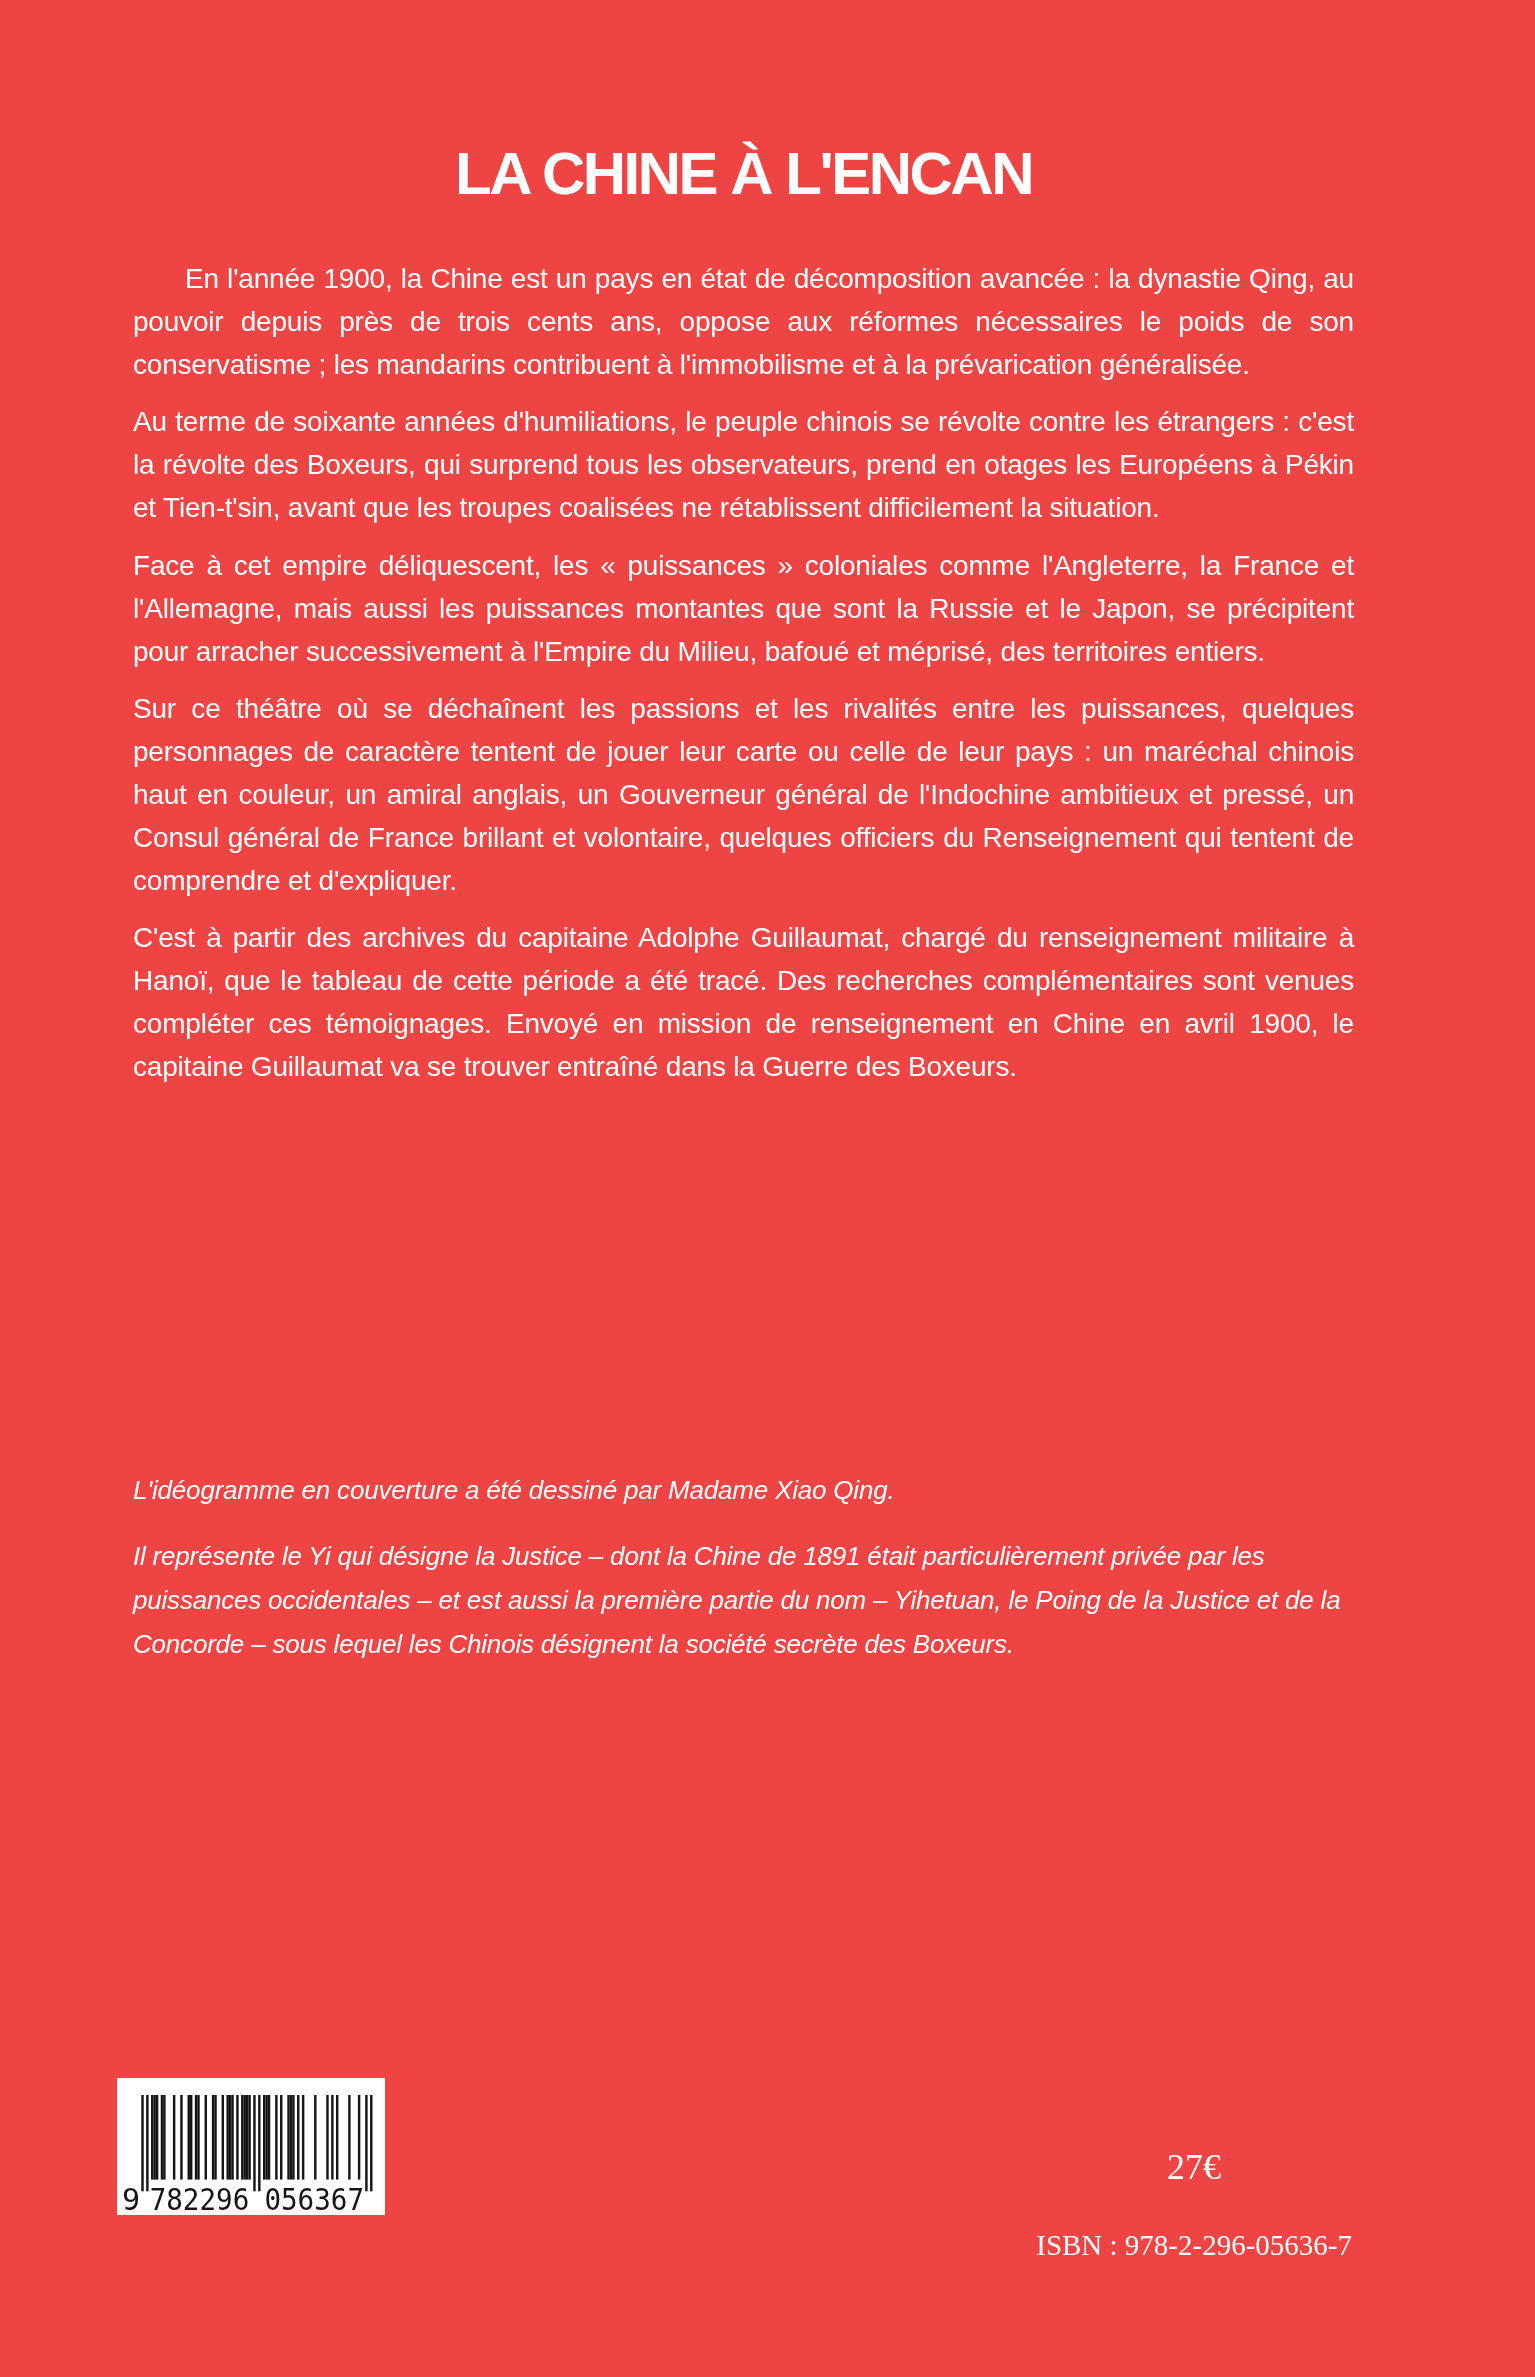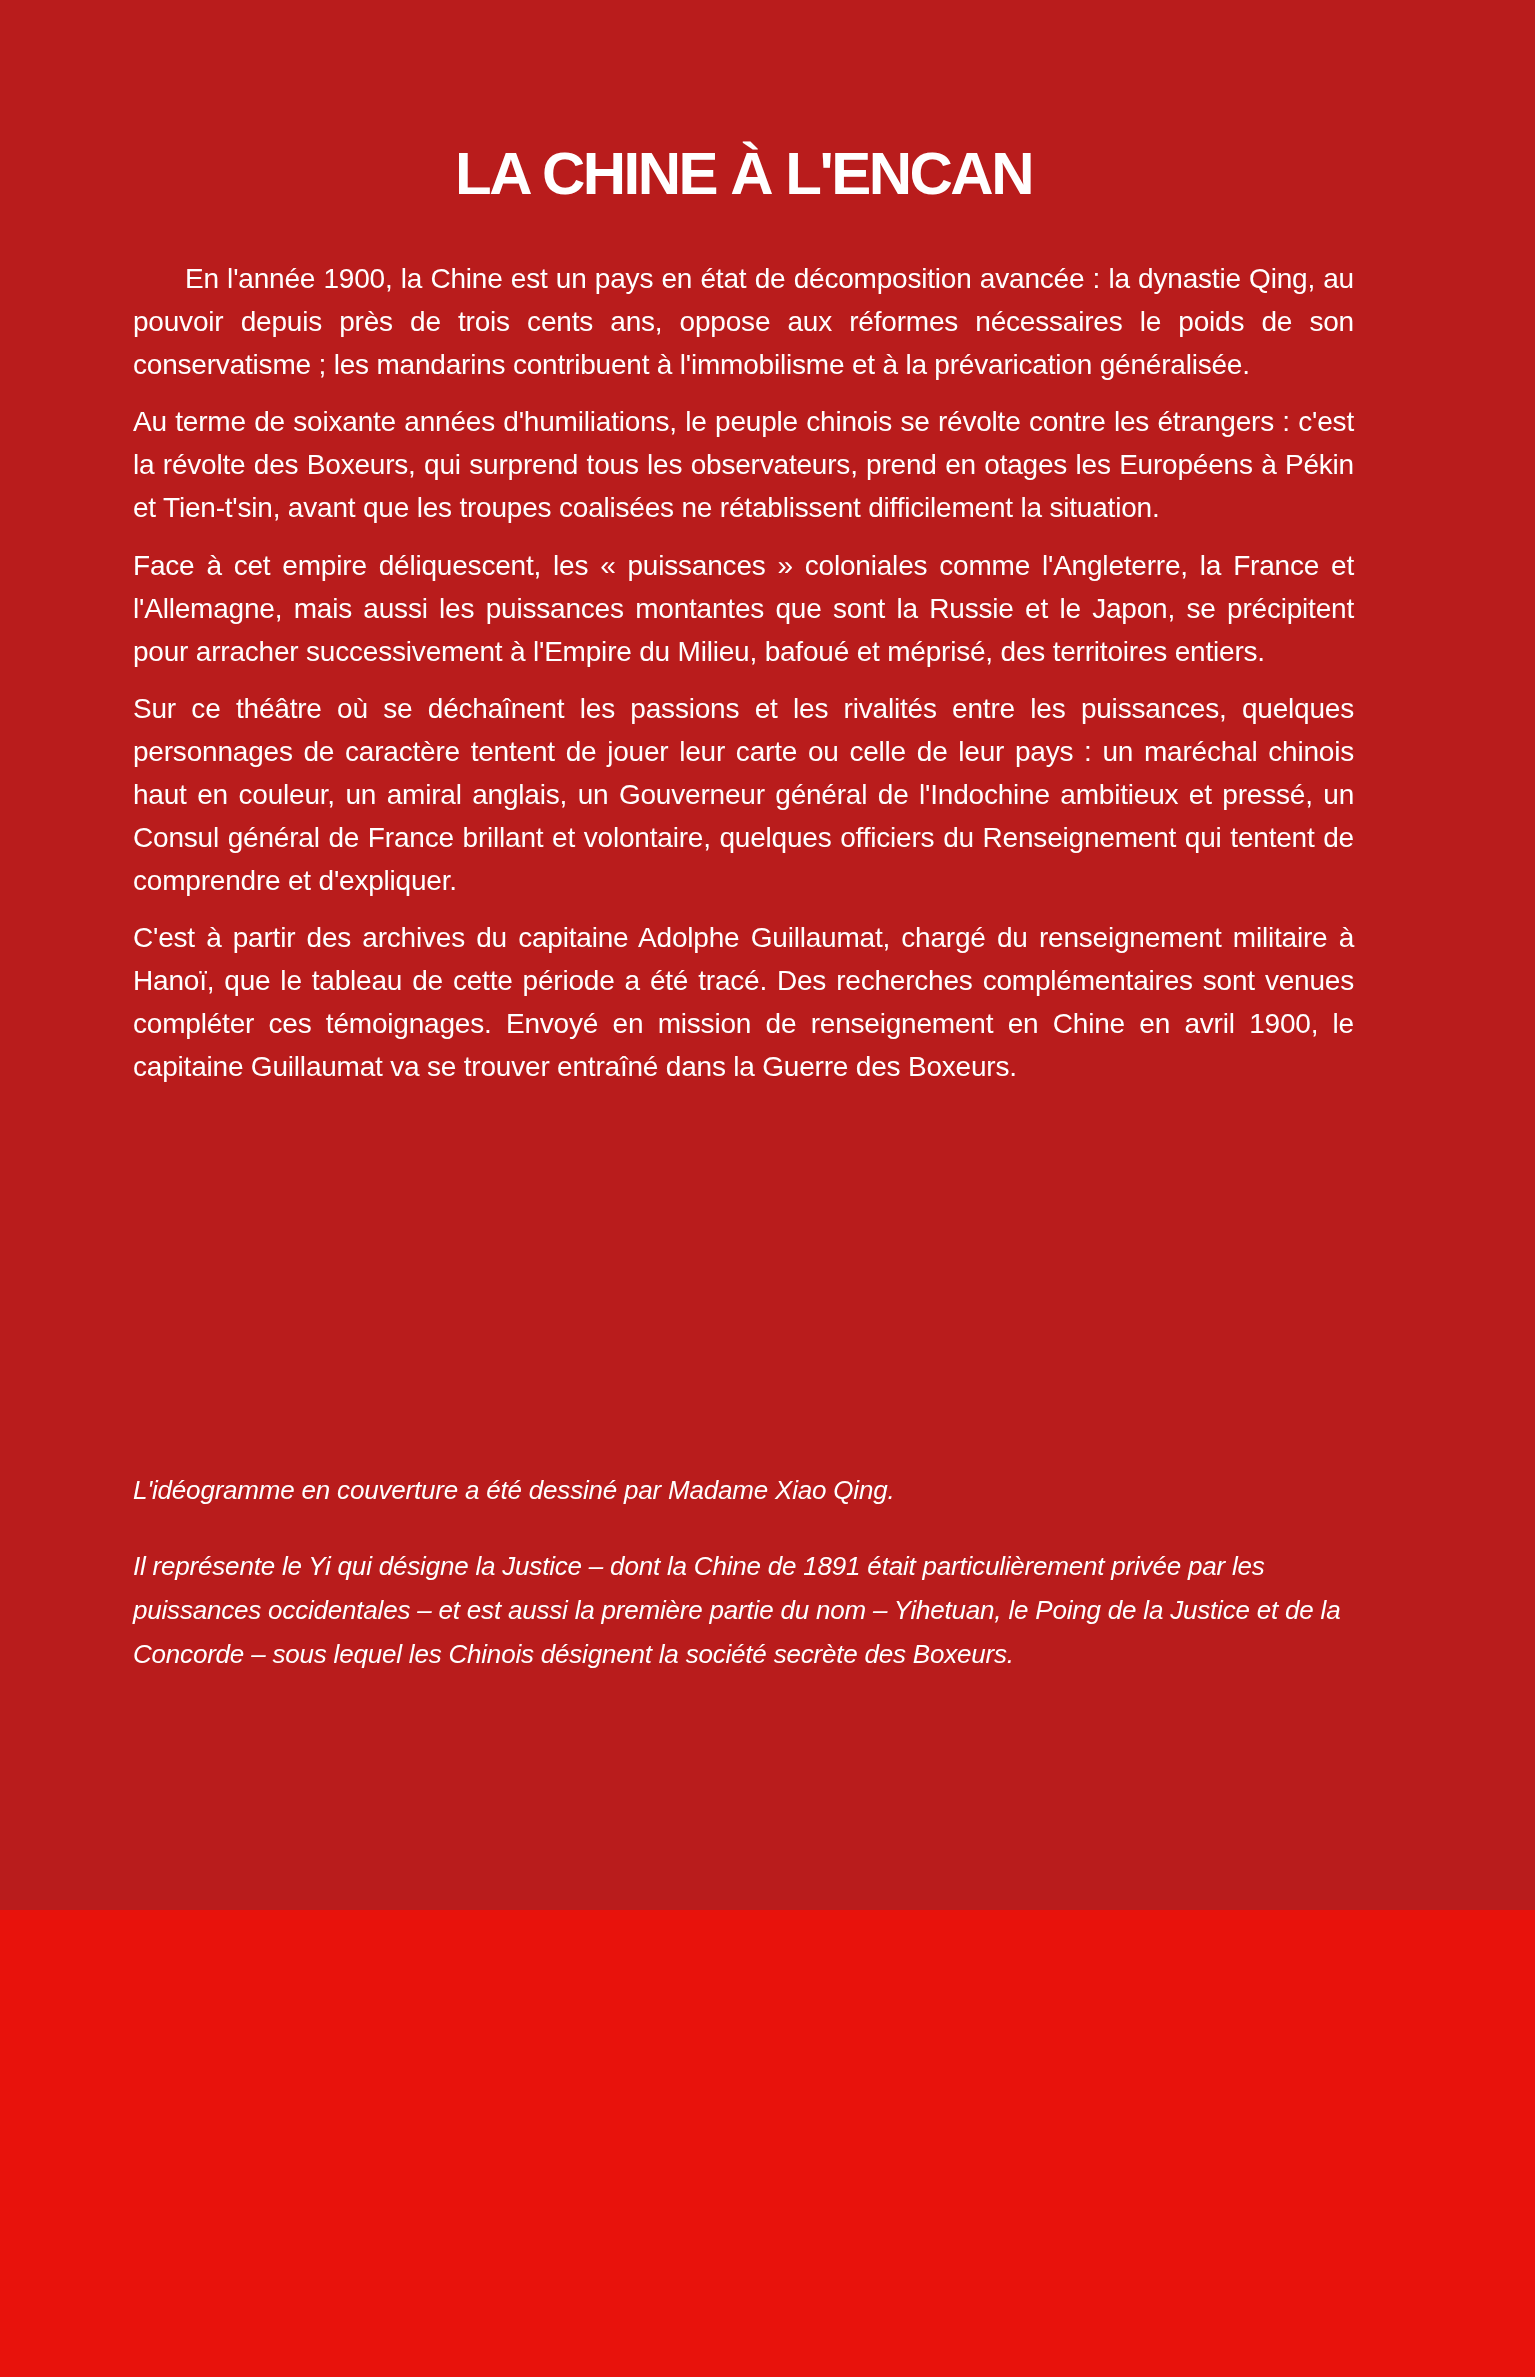--- a/index.html
+++ b/index.html
@@ -1,21 +1,21 @@
 <!DOCTYPE html>
 <html lang="fr" style="font-size:13.4px"><head>
 <meta charset="utf-8">
 <title>LA CHINE À L'ENCAN</title>
 <style>
   * { margin:0; padding:0; box-sizing:border-box; }
   html, body { background:#e8120c; }
   .page {
     position:relative;
-    width:1535px; height:1910px;
-    background:#b91c1c;
+    width:1535px; height:2377px;
+    background:#ef4444;
     overflow:hidden;
     color:#ffffff;
     font-family:"Liberation Sans", sans-serif;
   }
   .title {
     position:absolute;
     top:139px; left:133px; width:1221px;
     text-align:center;
     font-size:60px;
     font-weight:bold;
@@ -39,21 +39,21 @@
   }
   .author-name { font-weight:bold; }
   .notes {
     position:absolute;
     top:1468px; left:133px; width:1233px;
     font-style:italic;
     font-size:26px;
     line-height:44px;
     letter-spacing:-0.2px;
   }
-  .note-credit { margin-bottom:32px; }
+  .note-credit { margin-bottom:22px; }
   .barcode-box {
     position:absolute;
     left:117px; top:2078px;
     width:268px; height:137px;
     background:#ffffff;
   }
   .barcode-box svg { display:block; width:268px; height:137px; }
   .barcode-box rect { fill:#161616; }
   .bc-digits {
     font-family:"DejaVu Sans Mono", monospace;

